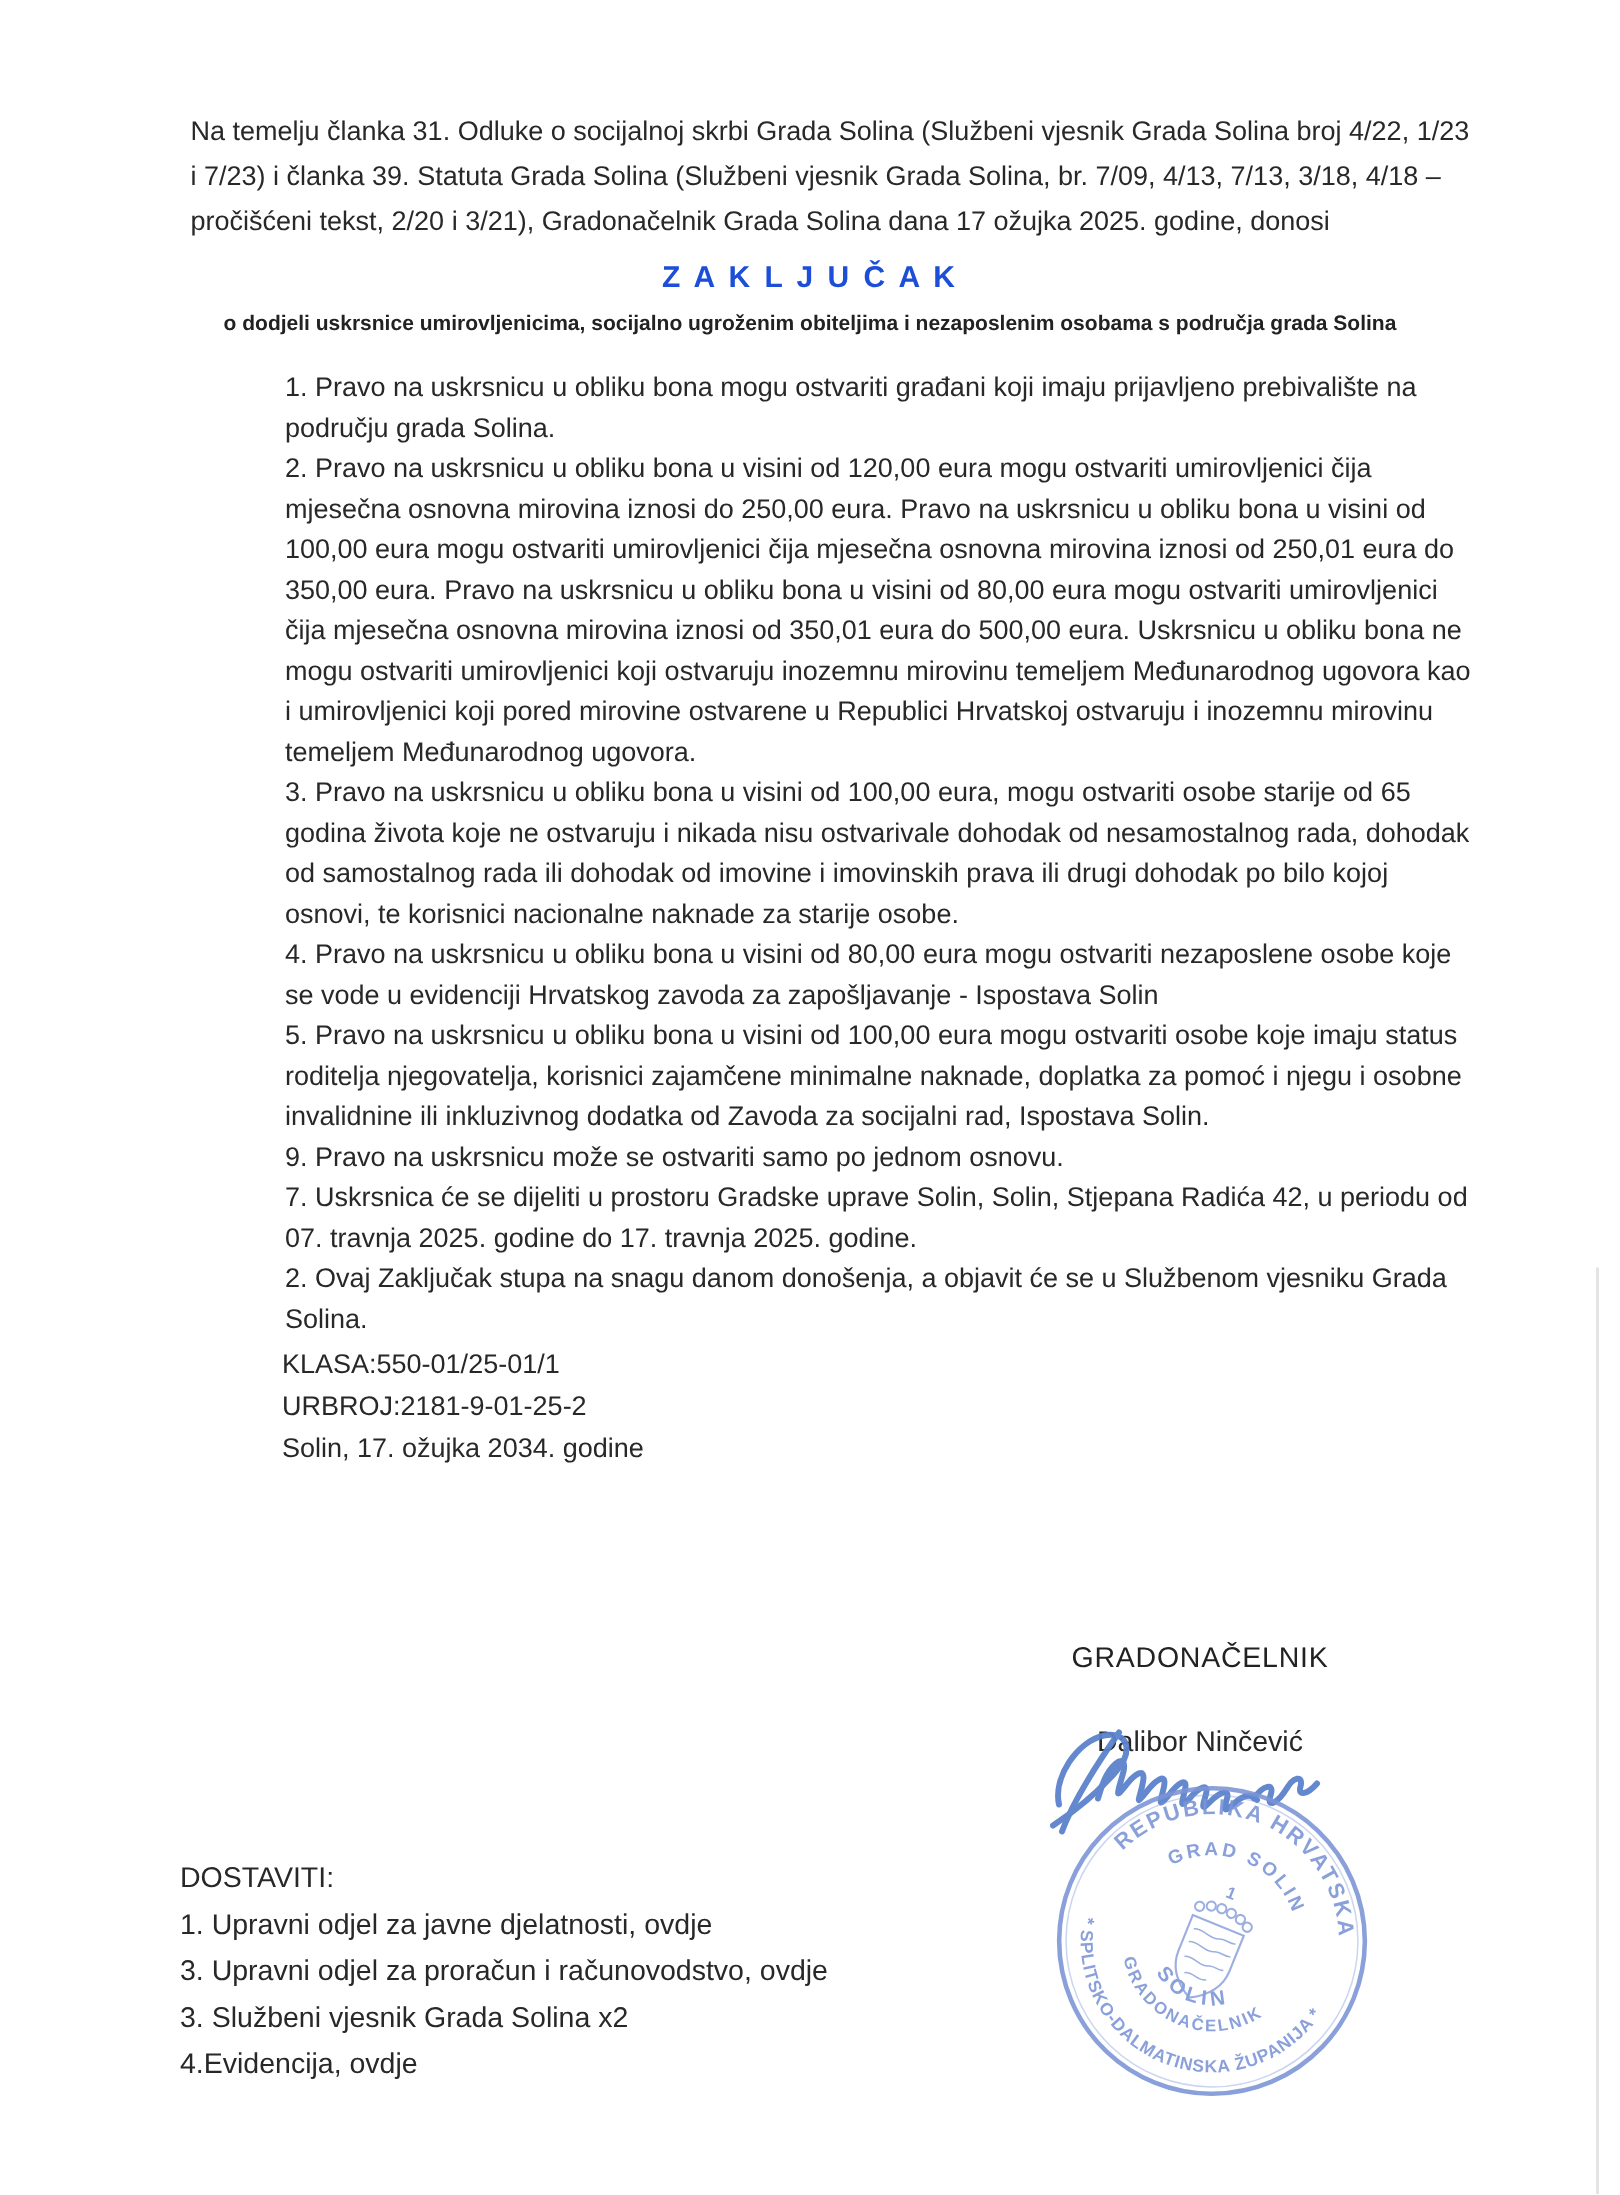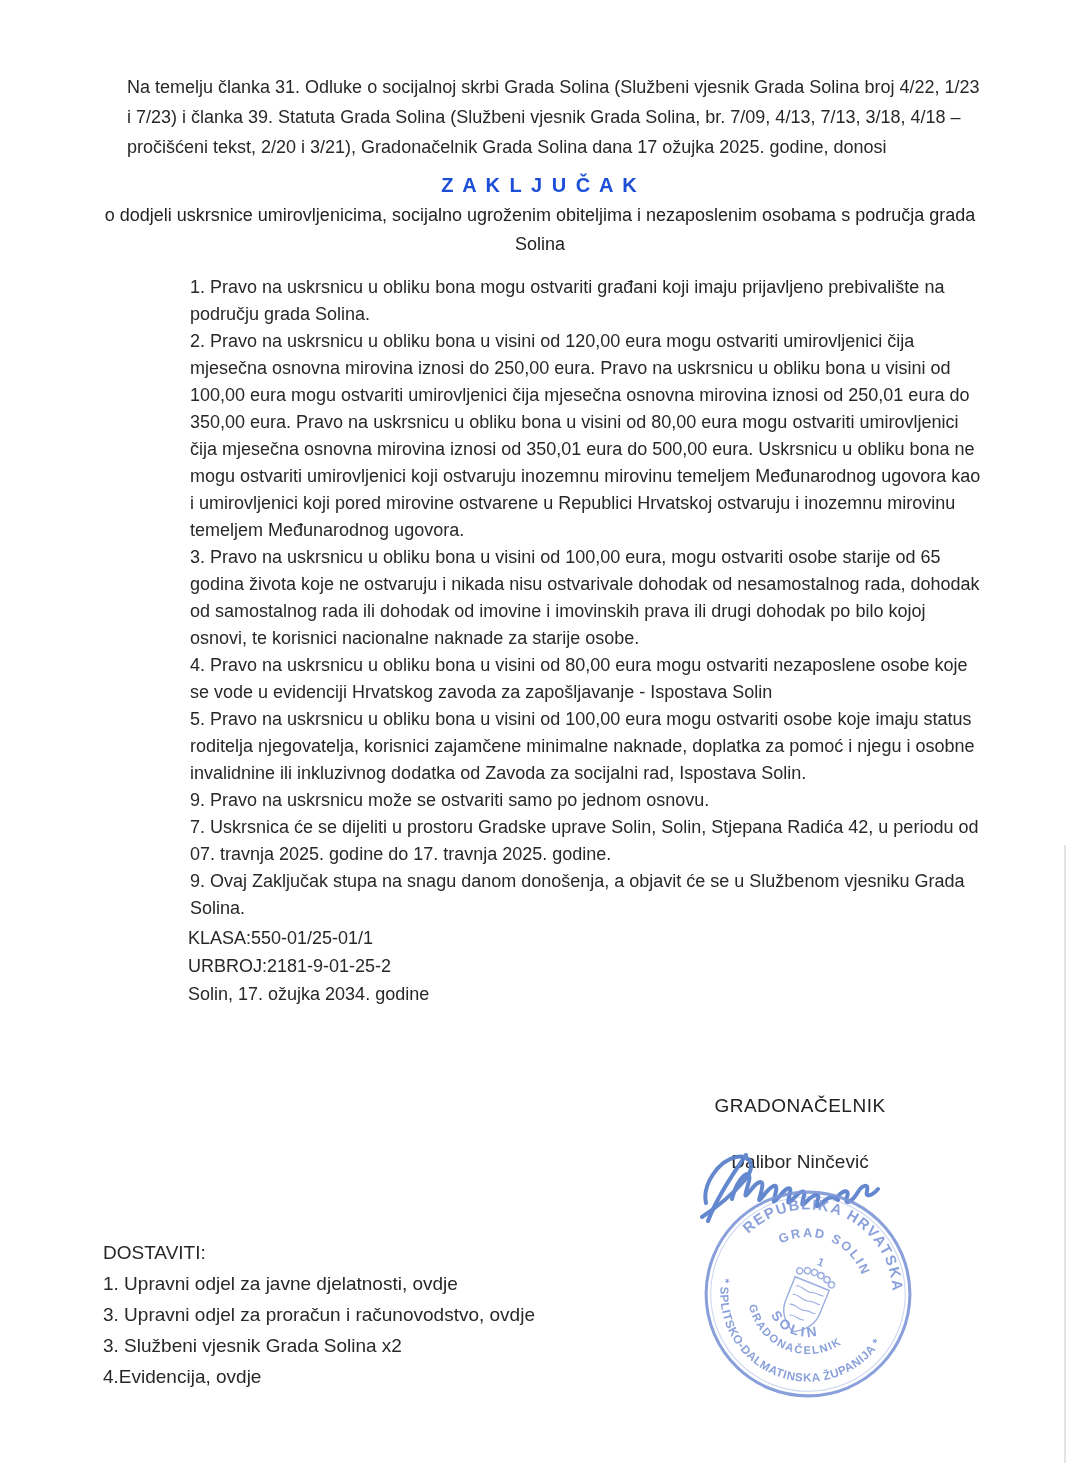--- a/index.html
+++ b/index.html
@@ -24,22 +24,22 @@
     text-align: center;
     font-size: 20px;
     font-weight: bold;
     letter-spacing: 2px;
     color: #1d4ed8;
   }
   .doc-subtitle {
     margin: 4px auto 0 auto;
     max-width: 900px;
     text-align: center;
-    font-size: 18px;
-    font-weight: normal;
+    font-size: 14px;
+    font-weight: bold;
     line-height: 29px;
     color: #222222;
   }
   .items {
     margin: 15px 95px 0 190px;
     font-size: 18px;
     line-height: 27px;
   }
   .items p { margin: 0; white-space: pre-wrap; }
   .admin {
@@ -67,21 +67,21 @@
     width: 212px; height: 82px;
   }
   .stamp-svg {
     position: absolute;
     left: 700px; top: 101px;
     width: 216px; height: 216px;
     opacity: 0.88;
   }
   .dostaviti {
     position: absolute;
-    left: 103px; top: 152px;
+    left: 120px; top: 152px;
     font-size: 19px;
     line-height: 31px;
   }
   .dostaviti p { margin: 0; }
   .scan-edge {
     position: absolute;
     left: 1064px; top: 845px;
     width: 2px; height: 618px;
     background: #e4e4e4;
   }
@@ -97,21 +97,21 @@
   <h2 class="doc-subtitle">o dodjeli uskrsnice umirovljenicima, socijalno ugroženim obiteljima i nezaposlenim osobama s područja grada Solina</h2>
 
   <div class="items">
     <p>1. Pravo na uskrsnicu u obliku bona mogu ostvariti građani koji imaju prijavljeno prebivalište na području grada Solina.</p>
     <p>2. Pravo na uskrsnicu u obliku bona u visini od 120,00 eura mogu ostvariti umirovljenici čija mjesečna osnovna mirovina iznosi do 250,00 eura. Pravo na uskrsnicu u obliku bona u visini od 100,00 eura mogu ostvariti umirovljenici čija mjesečna osnovna mirovina iznosi od 250,01 eura do 350,00 eura. Pravo na uskrsnicu u obliku bona u visini od 80,00 eura mogu ostvariti umirovljenici čija mjesečna osnovna mirovina iznosi od 350,01 eura do 500,00 eura. Uskrsnicu u obliku bona ne mogu ostvariti umirovljenici koji ostvaruju inozemnu mirovinu temeljem Međunarodnog ugovora kao i umirovljenici koji pored mirovine ostvarene u Republici Hrvatskoj ostvaruju i inozemnu mirovinu temeljem Međunarodnog ugovora.</p>
     <p>3. Pravo na uskrsnicu u obliku bona u visini od 100,00 eura, mogu ostvariti osobe starije od 65 godina života koje ne ostvaruju i nikada nisu ostvarivale dohodak od nesamostalnog rada, dohodak od samostalnog rada ili dohodak od imovine i imovinskih prava ili drugi dohodak po bilo kojoj osnovi, te korisnici nacionalne naknade za starije osobe.</p>
     <p>4. Pravo na uskrsnicu u obliku bona u visini od 80,00 eura mogu ostvariti nezaposlene osobe koje se vode u evidenciji Hrvatskog zavoda za zapošljavanje - Ispostava Solin</p>
     <p>5. Pravo na uskrsnicu u obliku bona u visini od 100,00 eura mogu ostvariti osobe koje imaju status roditelja njegovatelja, korisnici zajamčene minimalne naknade, doplatka za pomoć i njegu i osobne invalidnine ili inkluzivnog dodatka od Zavoda za socijalni rad, Ispostava Solin.</p>
     <p>9. Pravo na uskrsnicu može se ostvariti samo po jednom osnovu.</p>
     <p>7. Uskrsnica će se dijeliti u prostoru Gradske uprave Solin, Solin, Stjepana Radića 42, u periodu od  07. travnja 2025. godine do 17. travnja 2025. godine.</p>
-    <p>9. Ovaj Zaključak stupa na snagu danom donošenja, a objavit će se u Službenom vjesniku Grada Solina.</p>
+    <p>2. Ovaj Zaključak stupa na snagu danom donošenja, a objavit će se u Službenom vjesniku Grada Solina.</p>
   </div>
 
   <div class="admin">
     <p>KLASA:550-01/25-01/1</p>
     <p>URBROJ:2181-9-01-25-2</p>
     <p>Solin, 17. ožujka 2034. godine</p>
   </div>
 
   <div class="bottom-section">
 

